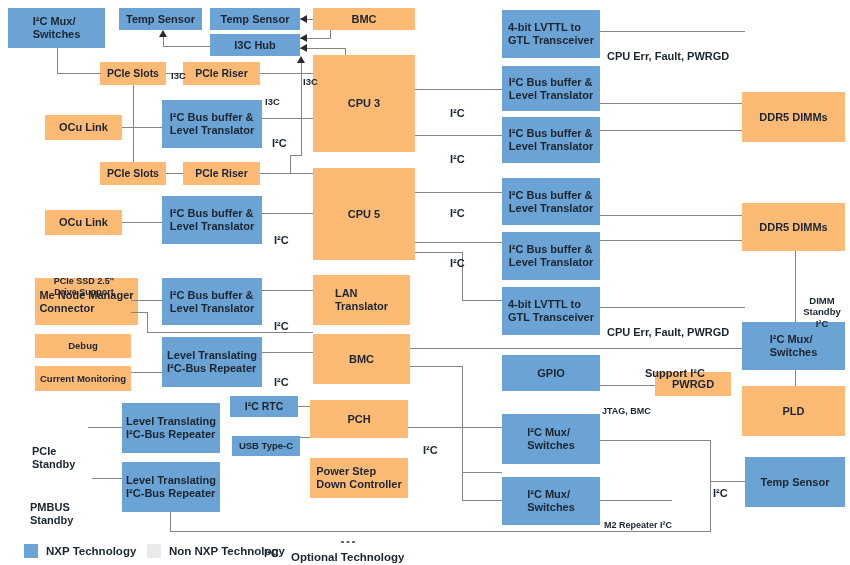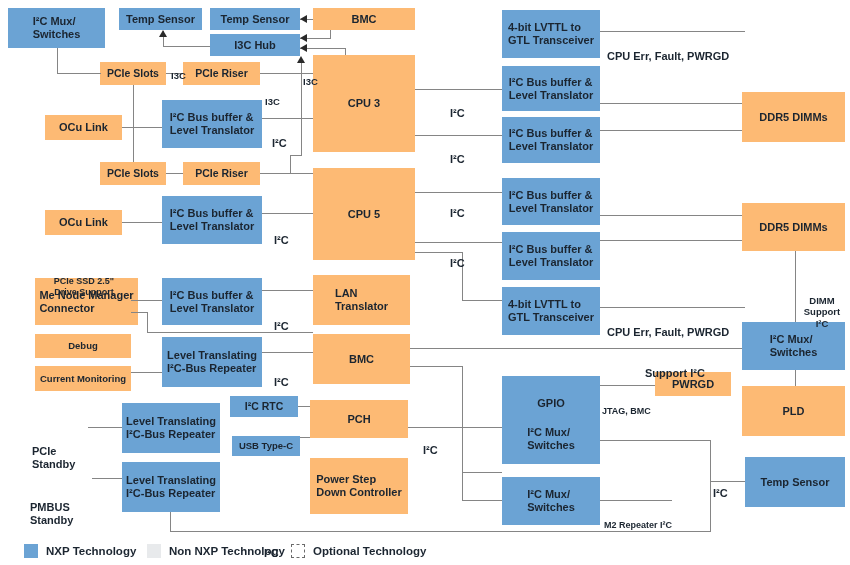--- a/index.html
+++ b/index.html
@@ -57,35 +57,35 @@
 I²C-Bus Repeater</div>
       <div class="node non_nxp" style="left: 313px; top: 334px; width: 97px; height: 50px; font-size: 11px;">BMC</div>
       <div class="node non_nxp" style="left: 35px; top: 366px; width: 96px; height: 25px; font-size: 9.5px;">Current Monitoring</div>
       <div class="node nxp" style="left: 122px; top: 403px; width: 98px; height: 50px; font-size: 11px;">Level Translating
 I²C-Bus Repeater</div>
       <div class="node nxp" style="left: 230px; top: 396px; width: 68px; height: 21px; font-size: 10.5px;">I²C RTC</div>
       <div class="node non_nxp" style="left: 310px; top: 400px; width: 98px; height: 38px; font-size: 11px;">PCH</div>
       <div class="node nxp" style="left: 232px; top: 436px; width: 68px; height: 20px; font-size: 9.5px;">USB Type-C</div>
       <div class="node nxp" style="left: 122px; top: 462px; width: 98px; height: 50px; font-size: 11px;">Level Translating
 I²C-Bus Repeater</div>
-      <div class="node non_nxp" style="left: 310px; top: 458px; width: 98px; height: 56px; font-size: 11px;">Power Step
+      <div class="node non_nxp" style="left: 310px; top: 458px; width: 98px; height: 40px; font-size: 11px;">Power Step
 Down Controller</div>
       <div class="node nxp" style="left: 502px; top: 10px; width: 98px; height: 48px; font-size: 11px;">4-bit LVTTL to
 GTL Transceiver</div>
       <div class="node nxp" style="left: 502px; top: 66px; width: 98px; height: 45px; font-size: 11px;">I²C Bus buffer &amp;
 Level Translator</div>
       <div class="node nxp" style="left: 502px; top: 117px; width: 98px; height: 46px; font-size: 11px;">I²C Bus buffer &amp;
 Level Translator</div>
       <div class="node nxp" style="left: 502px; top: 178px; width: 98px; height: 47px; font-size: 11px;">I²C Bus buffer &amp;
 Level Translator</div>
       <div class="node nxp" style="left: 502px; top: 232px; width: 98px; height: 48px; font-size: 11px;">I²C Bus buffer &amp;
 Level Translator</div>
       <div class="node nxp" style="left: 502px; top: 287px; width: 98px; height: 48px; font-size: 11px;">4-bit LVTTL to
 GTL Transceiver</div>
-      <div class="node nxp" style="left: 502px; top: 376px; width: 98px; height: 54px; font-size: 11px;">GPIO</div>
+      <div class="node nxp" style="left: 502px; top: 355px; width: 98px; height: 36px; font-size: 11px;">GPIO</div>
       <div class="node non_nxp" style="left: 655px; top: 372px; width: 76px; height: 24px; font-size: 11px;">PWRGD</div>
       <div class="node nxp" style="left: 502px; top: 414px; width: 98px; height: 50px; font-size: 11px;">I²C Mux/
 Switches</div>
       <div class="node nxp" style="left: 502px; top: 477px; width: 98px; height: 48px; font-size: 11px;">I²C Mux/
 Switches</div>
       <div class="node non_nxp" style="left: 742px; top: 92px; width: 103px; height: 50px; font-size: 11px;">DDR5 DIMMs</div>
       <div class="node non_nxp" style="left: 742px; top: 203px; width: 103px; height: 48px; font-size: 11px;">DDR5 DIMMs</div>
       <div class="node nxp" style="left: 742px; top: 322px; width: 103px; height: 48px; font-size: 11px;">I²C Mux/
 Switches</div>
       <div class="node non_nxp" style="left: 742px; top: 386px; width: 103px; height: 50px; font-size: 11px;">PLD</div>
@@ -168,21 +168,21 @@
 Standby</div>
       <div class="lbl" style="left: 30px; top: 464px; font-size: 11px;">PMBUS
 Standby</div>
       <div class="lbl" style="left: 450px; top: 70px; font-size: 11px;">I²C</div>
       <div class="lbl" style="left: 450px; top: 116px; font-size: 11px;">I²C</div>
       <div class="lbl" style="left: 450px; top: 170px; font-size: 11px;">I²C</div>
       <div class="lbl" style="left: 450px; top: 220px; font-size: 11px;">I²C</div>
       <div class="lbl" style="left: 607px; top: 13px; font-size: 11px;">CPU Err, Fault, PWRGD</div>
       <div class="lbl" style="left: 607px; top: 289px; font-size: 11px;">CPU Err, Fault, PWRGD</div>
       <div class="lbl" style="left: 797px; top: 258px; font-size: 9.5px; width: 50px; text-align: center;">DIMM
-Support
+Standby
 I²C</div>
       <div class="lbl" style="left: 645px; top: 330px; font-size: 11px;">Support I²C</div>
       <div class="lbl" style="left: 602px; top: 369px; font-size: 9px;">JTAG, BMC</div>
       <div class="lbl" style="left: 423px; top: 407px; font-size: 11px;">I²C</div>
       <div class="lbl" style="left: 713px; top: 450px; font-size: 11px;">I²C</div>
       <div class="lbl" style="left: 604px; top: 483px; font-size: 9px;">M2 Repeater I²C</div>
       <div class="lbl" style="left: 264px; top: 510px; font-size: 11px;">I²C</div>
     </div>
   <div id="arrows-layer">
       <div class="arrow left" style="left: 300px; top: 15px;"></div>
@@ -193,18 +193,18 @@
     </div>
   <div id="legend">
       <div class="legend-item" style="left: 20px;">
         <span class="swatch nxp"></span>
         <span class="legend-label">NXP Technology</span>
       </div>
       <div class="legend-item" style="left: 143px;">
         <span class="swatch non_nxp"></span>
         <span class="legend-label">Non NXP Technology</span>
       </div>
-      <div class="legend-item" style="left: 287px;">
+      <div class="legend-item" style="left: 287px; flex-direction: column;">
         <span class="swatch optional"></span>
         <span class="legend-label">Optional Technology</span>
       </div>
     </div>
 </div>
 
 </body></html>

